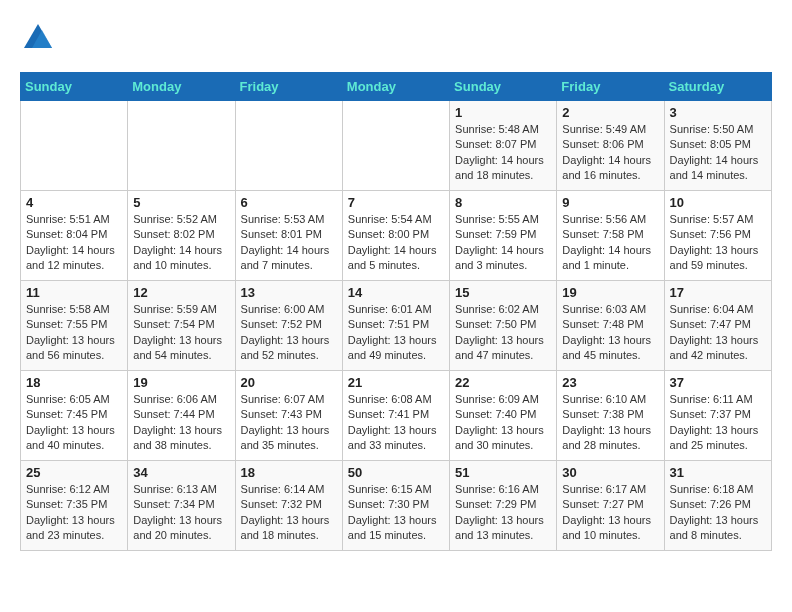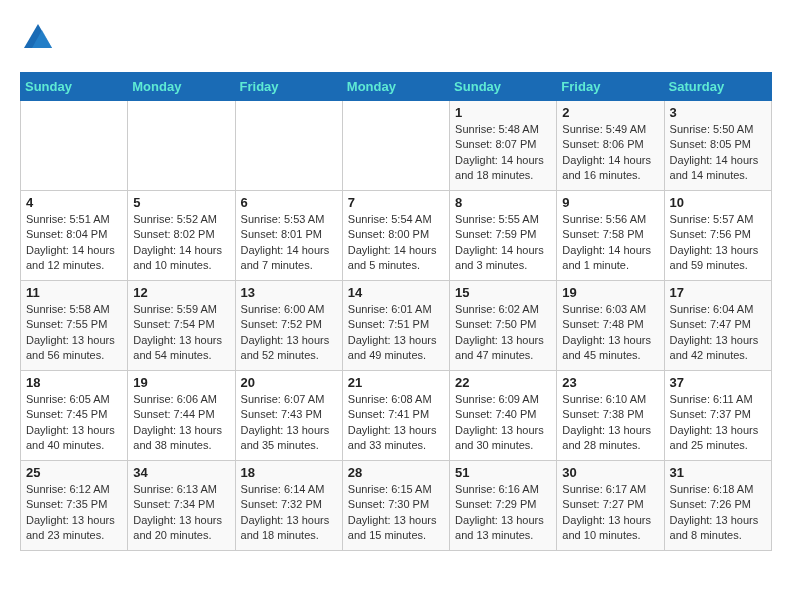--- a/index.html
+++ b/index.html
@@ -238,21 +238,21 @@
         </td>
         <td>
           <span class="day-number">34</span>
           <div class="day-info">Sunrise: 6:13 AM<br>Sunset: 7:34 PM<br>Daylight: 13 hours and 20 minutes.</div>
         </td>
         <td>
           <span class="day-number">18</span>
           <div class="day-info">Sunrise: 6:14 AM<br>Sunset: 7:32 PM<br>Daylight: 13 hours and 18 minutes.</div>
         </td>
         <td>
-          <span class="day-number">28</span>
+          <span class="day-number">50</span>
           <div class="day-info">Sunrise: 6:15 AM<br>Sunset: 7:30 PM<br>Daylight: 13 hours and 15 minutes.</div>
         </td>
         <td>
           <span class="day-number">51</span>
           <div class="day-info">Sunrise: 6:16 AM<br>Sunset: 7:29 PM<br>Daylight: 13 hours and 13 minutes.</div>
         </td>
         <td>
           <span class="day-number">30</span>
           <div class="day-info">Sunrise: 6:17 AM<br>Sunset: 7:27 PM<br>Daylight: 13 hours and 10 minutes.</div>
         </td>

